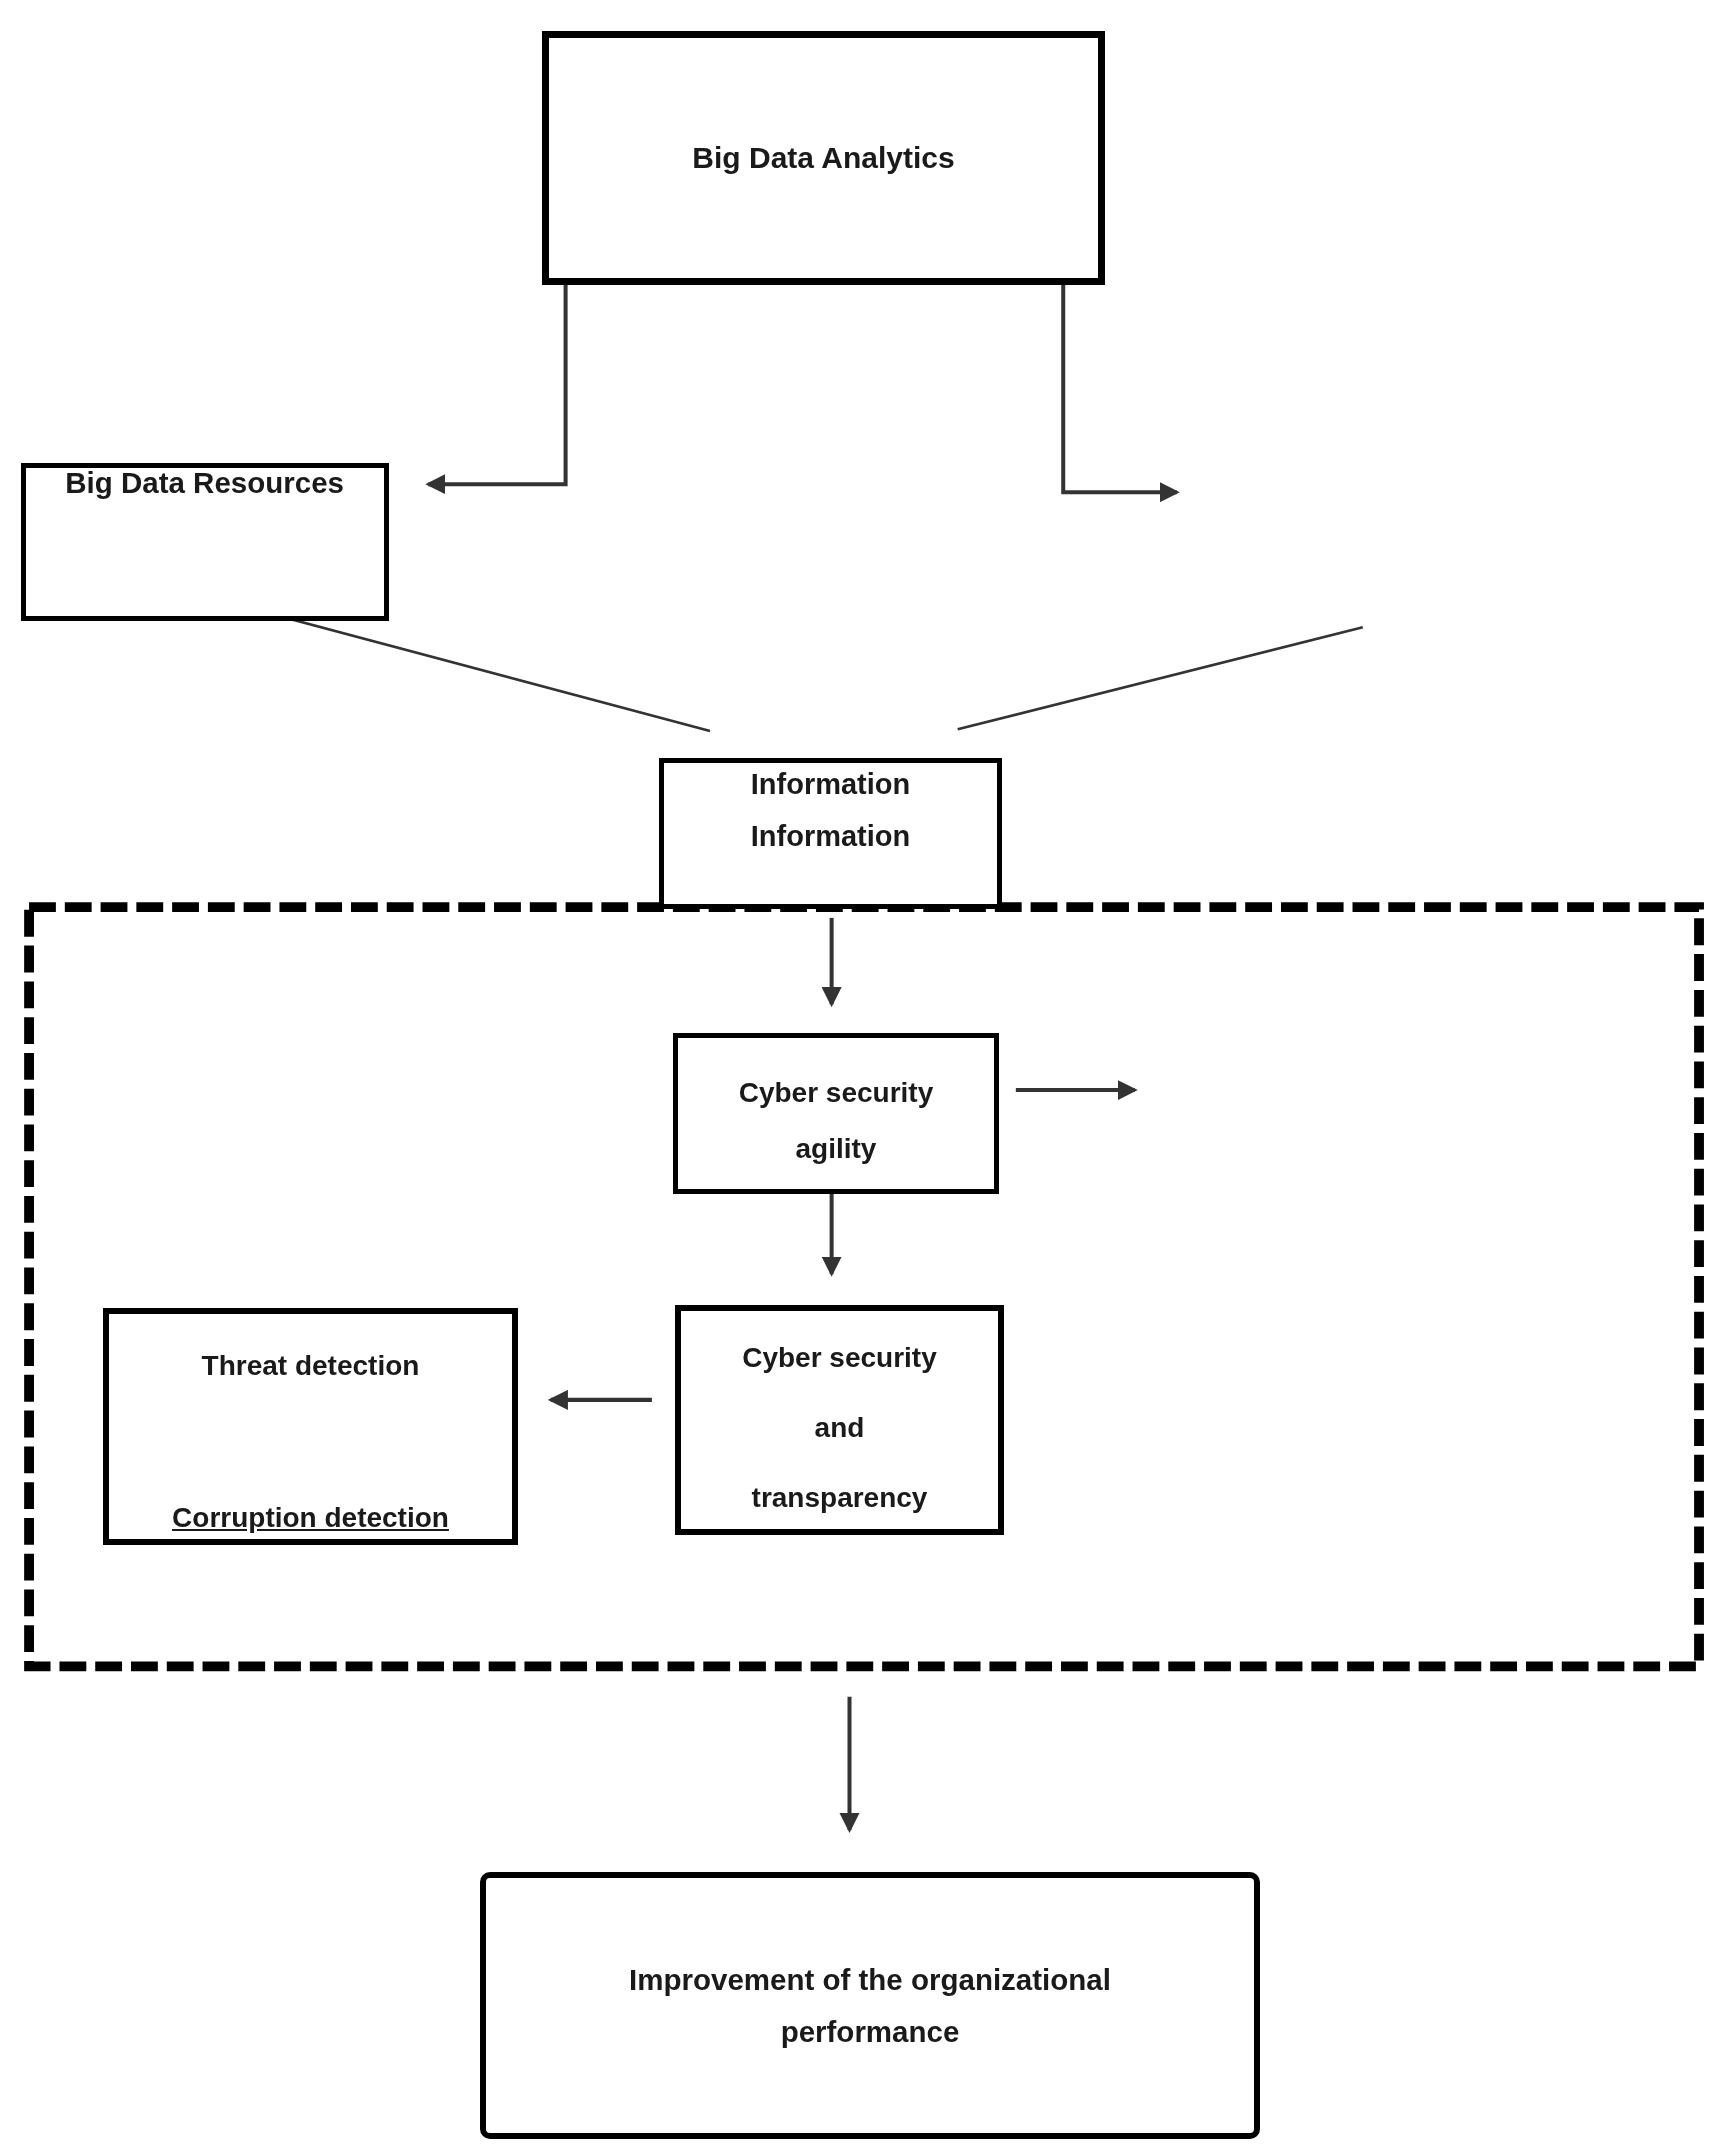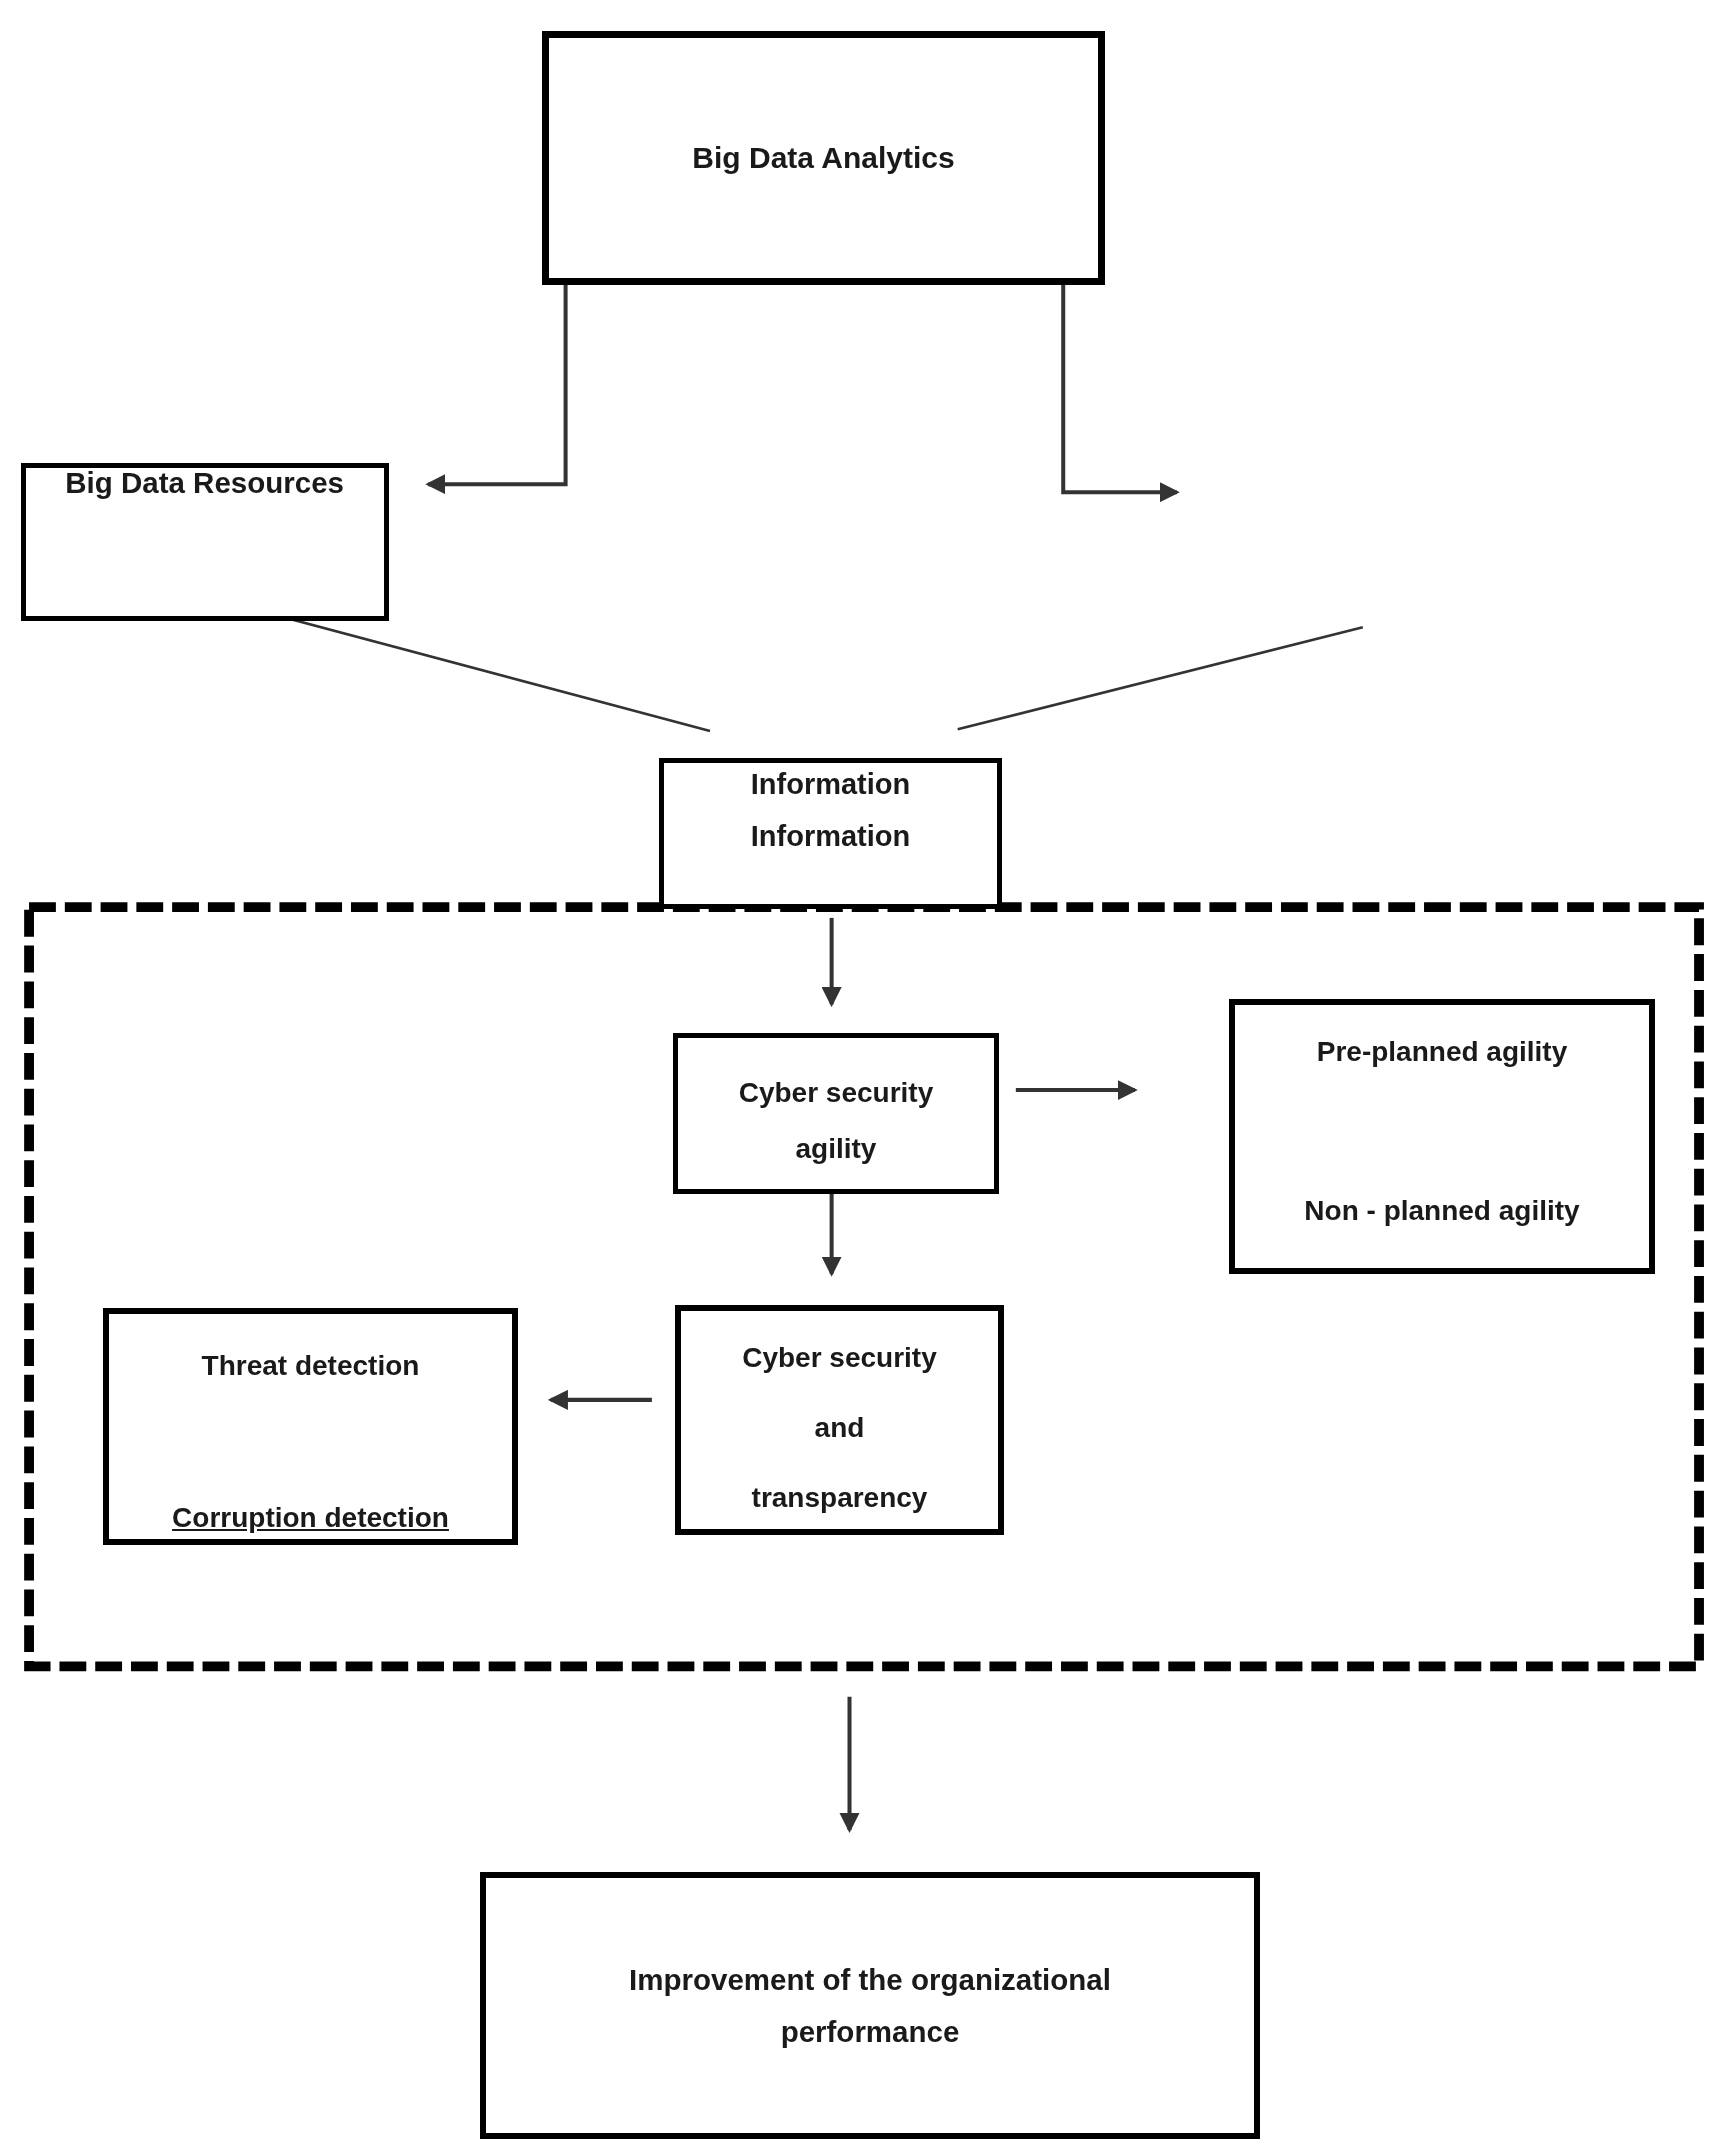--- a/index.html
+++ b/index.html
@@ -48,21 +48,21 @@
   #node-planned .ln + .ln { margin-top: 131px; }
   #node-transparency{ left: 675px; top: 1288px; width:  329px; height: 230px;
                       border-width: 6.3px; font-size: 28px; padding-top: 33px; }
   #node-transparency .ln + .ln { margin-top: 42px; }
   #node-detection   { left:  103px; top: 1291px; width:  415px; height: 237px;
                       border-width: 6.3px; font-size: 28px; padding-top: 38px; }
   #node-detection .ln + .ln { margin-top: 124px; text-decoration: underline; }
   #node-performance { left: 480px; top: 1855px; width: 780px; height: 267px;
                       border-width: 6.3px; font-size: 29.5px;
                       display: flex; flex-direction: column;
-                      align-items: center; justify-content: center; }
+                      align-items: center; justify-content: center; border-radius: 10px; }
   #node-performance .ln + .ln { margin-top: 22.4px; }
 </style>
 </head>
 <body>
 
 <div class="canvas">
 
   <svg class="wires" viewBox="0 0 3876 4809" xmlns="http://www.w3.org/2000/svg">
     <defs>
       <marker id="arrow" viewBox="0 0 10 10" refX="8.5" refY="5" markerWidth="5" markerHeight="5" orient="auto-start-reverse">
@@ -103,24 +103,20 @@
   <div class="node" id="node-infomgmt">
     <div class="ln">Information</div>
     <div class="ln">Information</div>
   </div>
 
   <div class="node" id="node-agility">
     <div class="ln">Cyber security</div>
     <div class="ln">agility</div>
   </div>
 
-  <div class="node" id="node-planned">
-    <div class="ln">Pre-planned agility</div>
-    <div class="ln">Non - planned agility</div>
-  </div>
 
   <div class="node" id="node-transparency">
     <div class="ln">Cyber security</div>
     <div class="ln">and</div>
     <div class="ln">transparency</div>
   </div>
 
   <div class="node" id="node-detection">
     <div class="ln">Threat detection</div>
     <div class="ln">Corruption detection</div>

